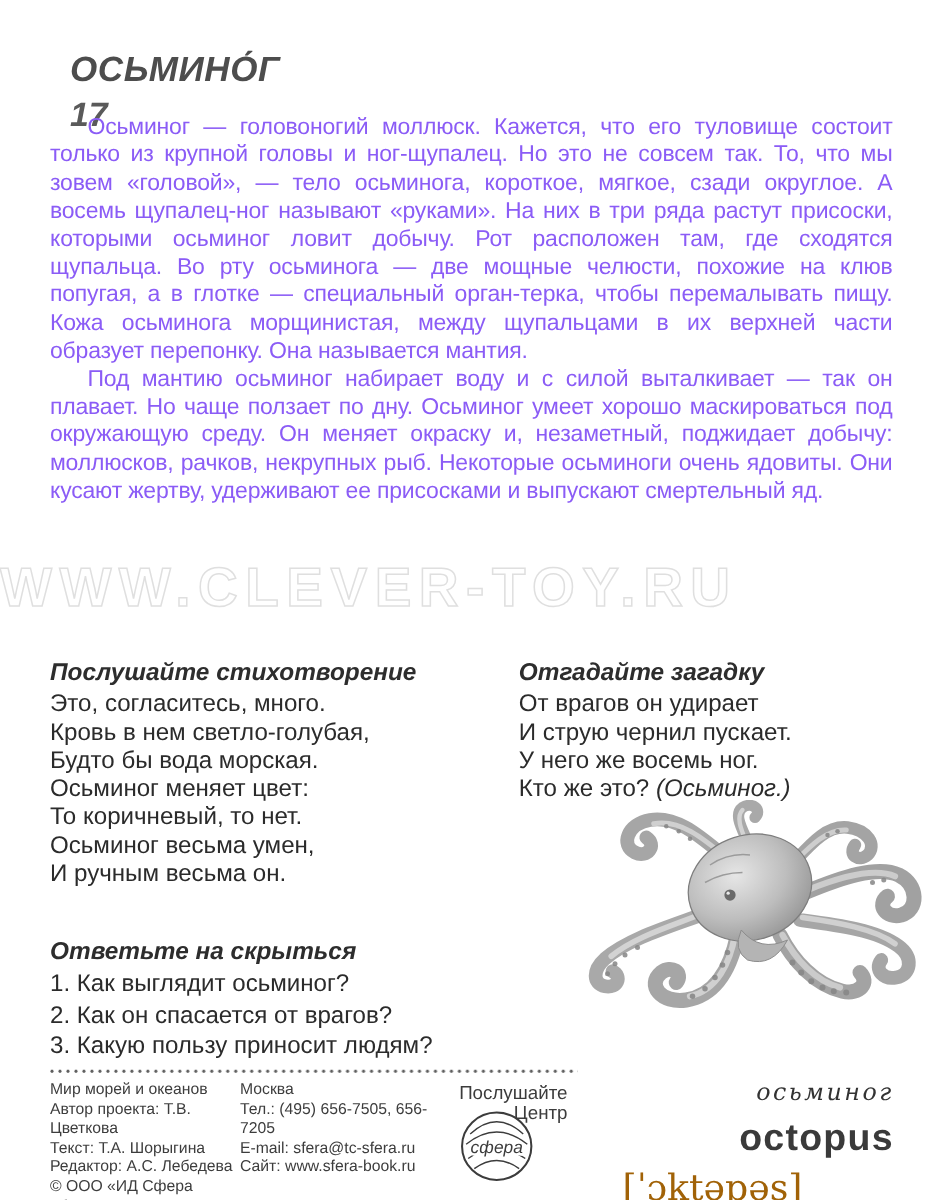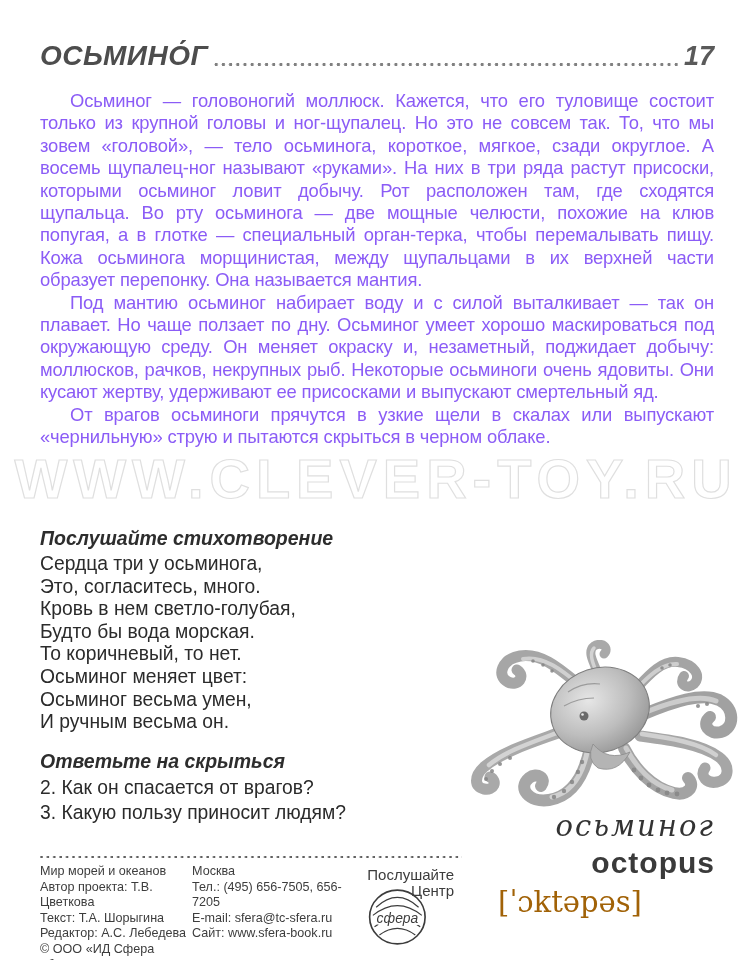--- a/index.html
+++ b/index.html
@@ -4,22 +4,22 @@
 <style>
   html,body{margin:0;padding:0;background:#e9e9e9;}
   .page{
     position:relative;width:752px;height:960px;margin:0 auto;
     background:#ffffff;overflow:hidden;
     font-family:"Liberation Sans","DejaVu Sans",sans-serif;
     color:#262626;
   }
   
   .header{
-    position:absolute;left:40px;top:40px;width:674px;
-    display:flex;align-items:flex-end;
+    position:absolute;left:56px;top:40px;width:674px;
+    display:flex;align-items:flex-start;flex-direction:column;
   }
   .page-title{
     font-size:28px;font-weight:bold;font-style:italic;
     color:#4d4d4d;letter-spacing:.5px;white-space:nowrap;
   }
   .leader-dots{
     flex:1;height:5px;margin:0 6px 5px 6px;align-self:flex-end;
     background-image:radial-gradient(circle at 2.2px 2.5px,#808080 1.5px,transparent 1.9px);
     background-size:7.2px 5px;background-repeat:repeat-x;
   }
@@ -28,22 +28,22 @@
   }
   
   .article{
     position:absolute;left:40px;top:90px;width:674px;
     font-size:18.4px;line-height:22.4px;text-align:justify;
     letter-spacing:-0.15px;color:#8b5cf6;
   }
   .article p{margin:0;text-indent:30px;}
   
   .watermark{
-    position:absolute;left:0;top:446px;width:100%;text-align:center;
-    font-size:56px;font-weight:bold;letter-spacing:6px;
+    position:absolute;left:0;top:446px;width:100%;
+    font-size:44px;font-weight:bold;letter-spacing:6px;
     color:transparent;-webkit-text-stroke:1.2px rgba(170,170,170,.38);
     pointer-events:none;user-select:none;
   }
   
   .section-heading{
     font-size:19.5px;font-weight:bold;font-style:italic;color:#2d2d2d;
     margin:0 0 3px 0;
   }
   .poem{position:absolute;left:40px;top:527px;width:360px;}
   .riddle{position:absolute;left:415px;top:527px;width:320px;}
@@ -51,21 +51,21 @@
   .riddle-answer{font-style:italic;}
   
   .questions{position:absolute;left:40px;top:750px;width:380px;}
   .question-line{font-size:19.3px;line-height:24.6px;color:#2b2b2b;}
   
   .octopus-art{position:absolute;left:448px;top:640px;width:300px;height:172px;}
   
   .vocab{position:absolute;left:425px;top:808px;width:290px;text-align:right;}
   .vocab-ru{
     font-family:"DejaVu Serif",serif;font-style:italic;
-    font-size:29px;line-height:36px;letter-spacing:2px;color:#333;
+    font-size:19px;line-height:36px;letter-spacing:2px;color:#333;margin-top:48px;
   }
   .vocab-en{font-size:30px;line-height:38px;font-weight:bold;color:#3a3a3a;letter-spacing:1px;}
   .vocab-ipa{font-family:"DejaVu Serif",serif;font-size:29px;line-height:40px;color:#a16207;text-align:center;}
   
   .footer{position:absolute;left:40px;top:855px;width:422px;}
   .footer-dots{
     width:100%;height:4px;
     background-image:radial-gradient(circle at 1.6px 2px,#5f5f5f 1.1px,transparent 1.5px);
     background-size:6.4px 4px;background-repeat:repeat-x;margin-bottom:5px;
   }
@@ -86,40 +86,49 @@
 
   <div class="header">
     <span class="page-title">ОСЬМИНО́Г</span>
     <span class="leader-dots"></span>
     <span class="page-number">17</span>
   </div>
 
   <div class="article">
     <p>Осьминог — головоногий моллюск. Кажется, что его туловище состоит только из крупной головы и ног-щупалец. Но это не совсем так. То, что мы зовем «головой», — тело осьминога, короткое, мягкое, сзади округлое. А восемь щупалец-ног называют «руками». На них в три ряда растут присоски, которыми осьминог ловит добычу. Рот расположен там, где сходятся щупальца. Во рту осьминога — две мощные челюсти, похожие на клюв попугая, а в глотке — специальный орган-терка, чтобы перемалывать пищу. Кожа осьминога морщинистая, между щупальцами в их верхней части образует перепонку. Она называется мантия.</p>
     <p>Под мантию осьминог набирает воду и с силой выталкивает — так он плавает. Но чаще ползает по дну. Осьминог умеет хорошо маскироваться под окружающую среду. Он меняет окраску и, незаметный, поджидает добычу: моллюсков, рачков, некрупных рыб. Некоторые осьминоги очень ядовиты. Они кусают жертву, удерживают ее присосками и выпускают смертельный яд.</p>
-    <p>От врагов осьминоги прячутся в узкие щели в скалах или выпускают «чернильную» струю и пытаются скрыться в черном облаке.</p>
   </div>
 
   <div class="watermark">WWW.CLEVER-TOY.RU</div>
 
   <div class="poem">
     <div class="section-heading">Послушайте стихотворение</div>
-    <div class="verse-line">Сердца три у осьминога,</div>
     <div class="verse-line">Это, согласитесь, много.</div>
     <div class="verse-line">Кровь в нем светло-голубая,</div>
     <div class="verse-line">Будто бы вода морская.</div>
+    <div class="verse-line">Осьминог меняет цвет:</div>
     <div class="verse-line">То коричневый, то нет.</div>
-    <div class="verse-line">Осьминог меняет цвет:</div>
     <div class="verse-line">Осьминог весьма умен,</div>
     <div class="verse-line">И ручным весьма он.</div>
   </div>
 
+  <div class="riddle">
+    <div class="section-heading">Отгадайте загадку</div>
+    <div class="verse-line">От врагов он удирает</div>
+    <div class="verse-line">И струю чернил пускает.</div>
+    <div class="verse-line">У него же восемь ног.</div>
+    <div class="verse-line">
+      <span>Кто же это?</span>
+      <span class="riddle-answer">(Осьминог.)</span>
+    </div>
+  </div>
 
   <div class="questions">
     <div class="section-heading">Ответьте на скрыться</div>
+    <div class="question-line">1. Как выглядит осьминог?</div>
     <div class="question-line">2. Как он спасается от врагов?</div>
     <div class="question-line">3. Какую пользу приносит людям?</div>
   </div>
 
   <svg class="octopus-art" viewBox="0 0 300 172" xmlns="http://www.w3.org/2000/svg">
     <defs>
       <radialGradient id="gMantle" cx="42%" cy="35%" r="75%">
         <stop offset="0%" stop-color="#e6e6e6"></stop>
         <stop offset="55%" stop-color="#bdbdbd"></stop>
         <stop offset="100%" stop-color="#8f8f8f"></stop>

